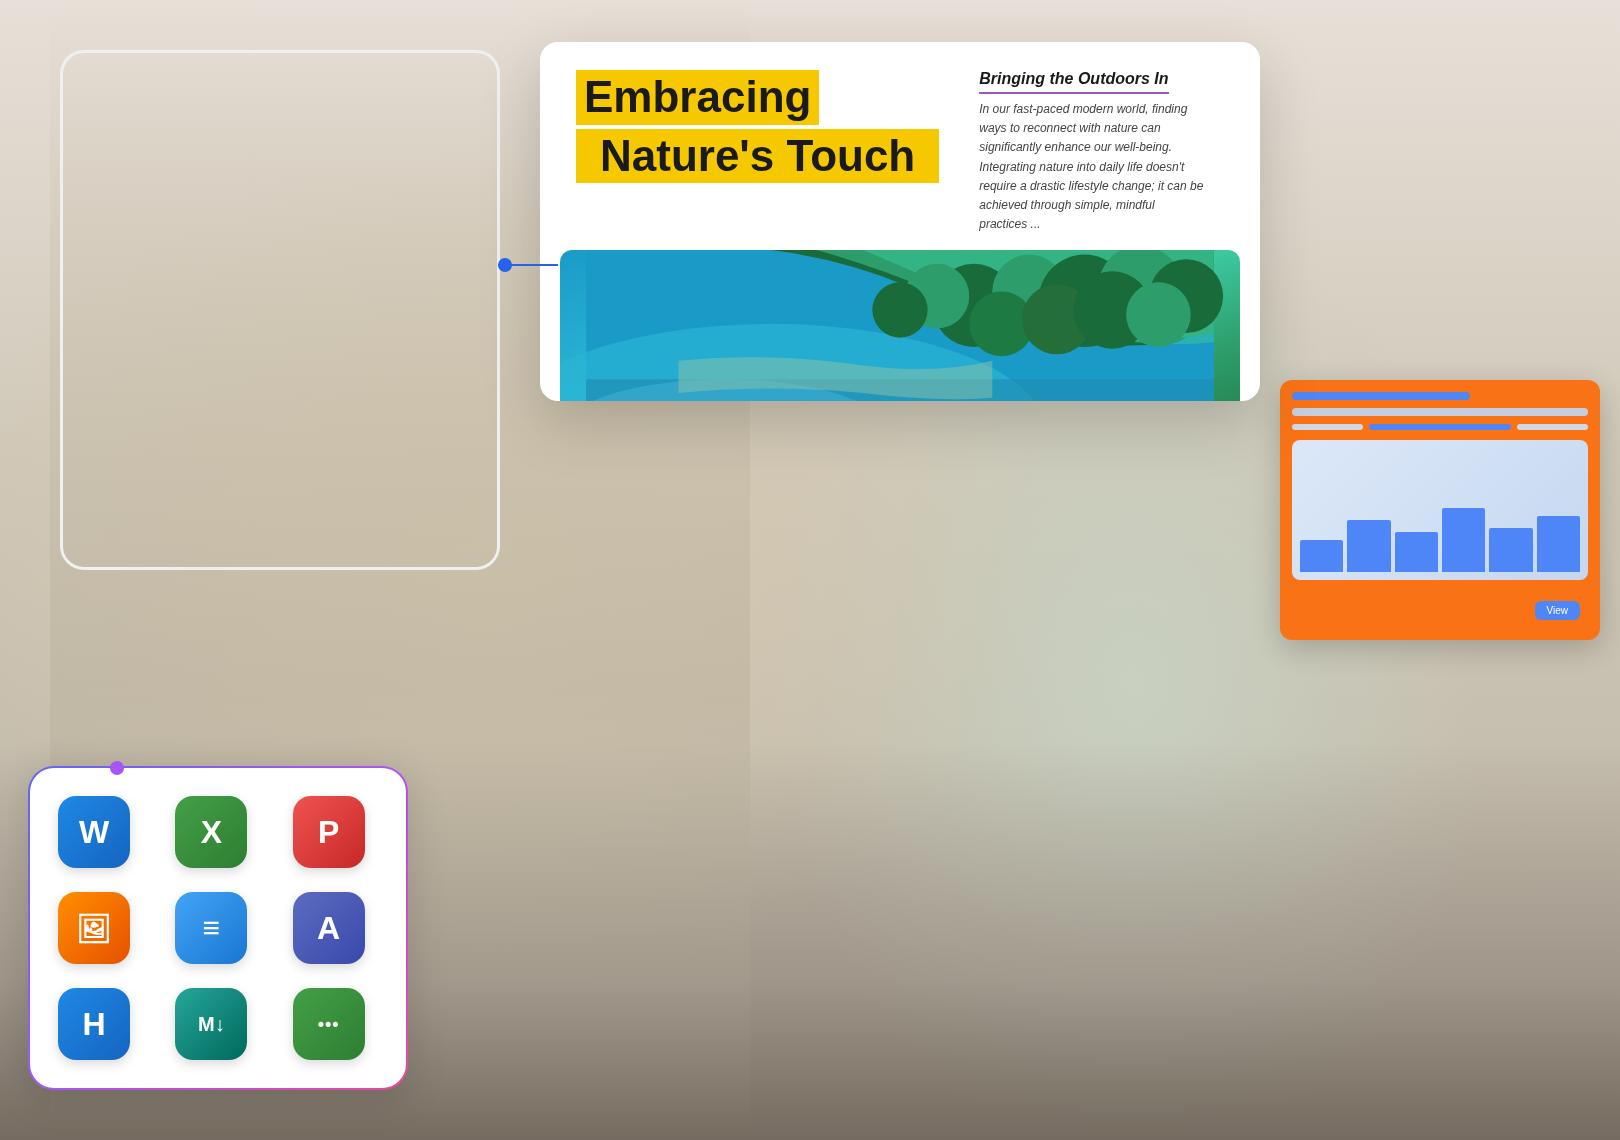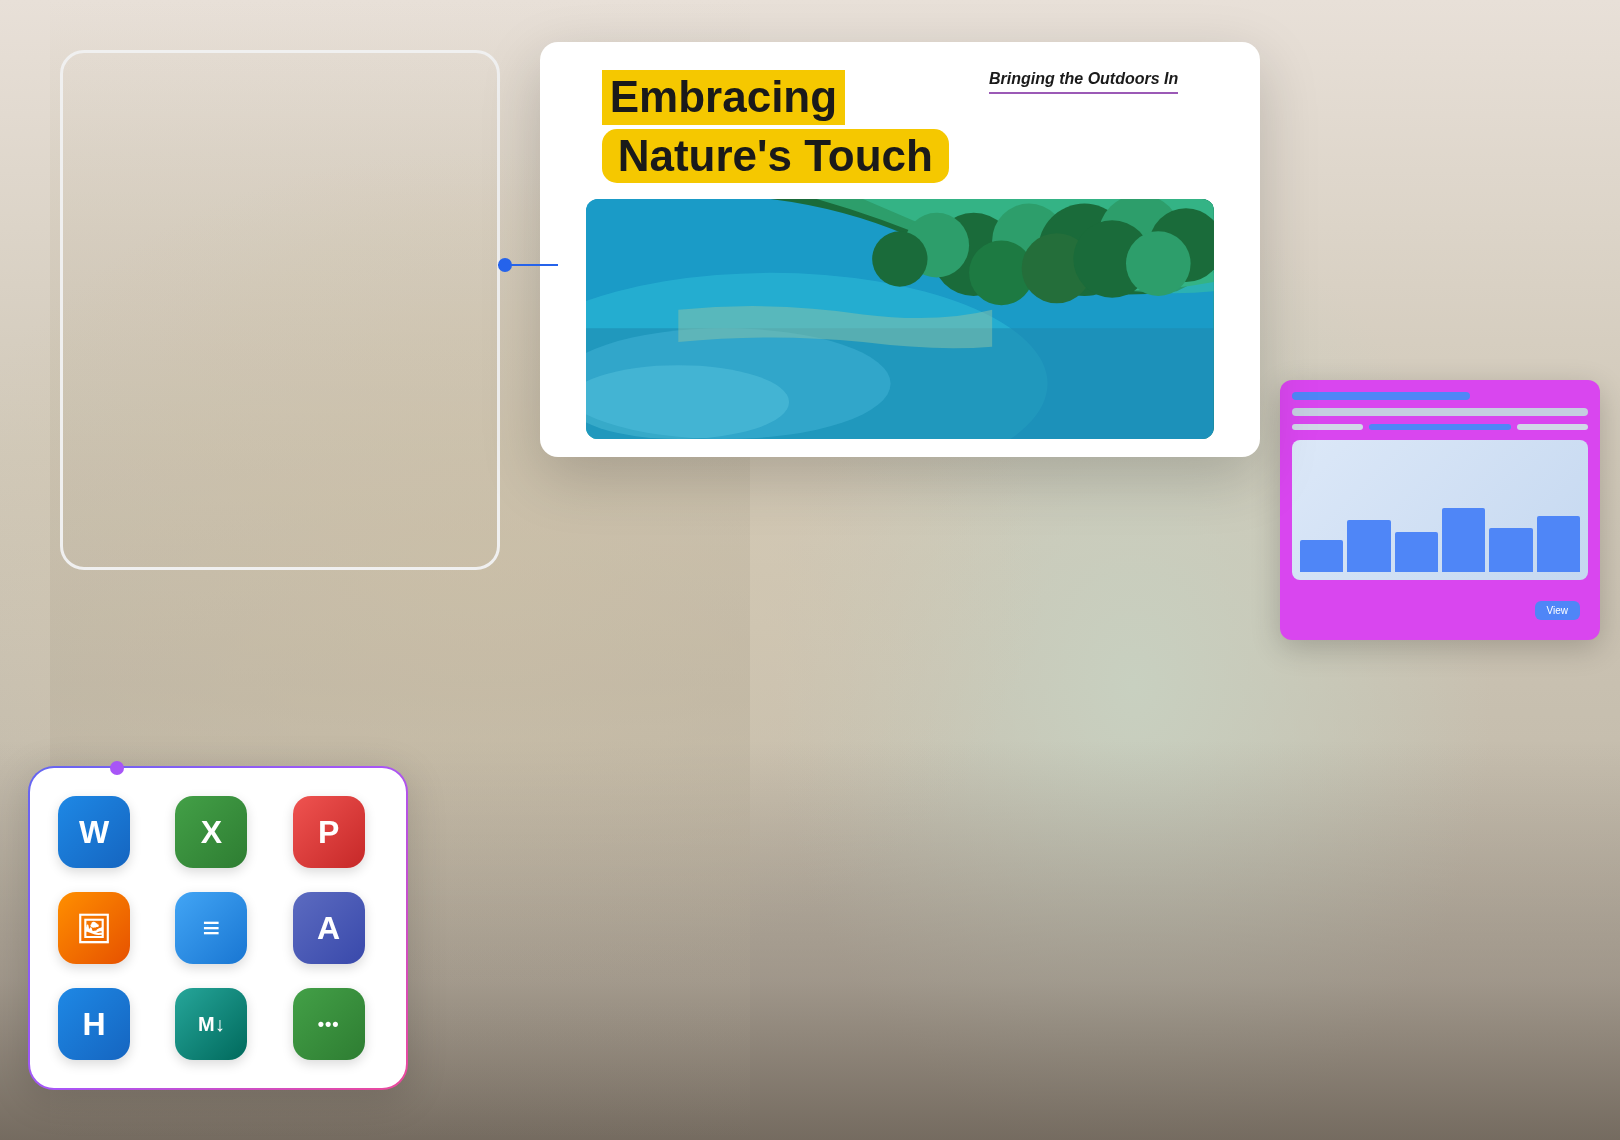--- a/index.html
+++ b/index.html
@@ -11,29 +11,28 @@
       font-family: -apple-system, BlinkMacSystemFont, 'Segoe UI', sans-serif;
       position: relative;
     }
 
     
     .doc-card {
       position: absolute;
       top: 42px;
       left: 540px;
       width: 720px;
-      height: 415px;
+      height: 359px;
       background: #ffffff;
       border-radius: 18px;
       box-shadow: 0 20px 60px rgba(0,0,0,0.18);
       z-index: 10;
       overflow: hidden;
       display: flex;
       flex-direction: column;
-      align-items: center;
     }
 
     .doc-card-header {
       padding: 28px 36px 16px 36px;
       display: flex;
       gap: 40px;
       align-items: flex-start;
     }
 
     .doc-title-block {
@@ -49,24 +48,23 @@
       line-height: 1.15;
       display: inline-block;
       margin-bottom: 4px;
     }
 
     .doc-title-line2 {
       background: #f5c800;
       color: #1a1a1a;
       font-size: 44px;
       font-weight: 800;
-      padding: 2px 16px;
+      padding: 2px 24px;
       line-height: 1.15;
       display: inline-block;
-      border-radius: 15px;
     }
 
     .doc-article {
       flex: 1;
       padding: 0 20px 0 0;
       font-style: italic;
     }
 
     .doc-article-title {
       font-size: 16px;
@@ -256,21 +254,21 @@
       background: linear-gradient(180deg, transparent 0%, rgba(140,130,120,0.6) 60%, rgba(100,90,80,0.8) 100%);
     }
 
     
     .right-monitor {
       position: absolute;
       top: 380px;
       right: 20px;
       width: 320px;
       height: 260px;
-      background: #d946ef;
+      background: #f97316;
       border-radius: 12px;
       z-index: 8;
       overflow: hidden;
       box-shadow: 0 8px 30px rgba(0,0,0,0.2);
     }
 
     .right-monitor-content {
       padding: 12px;
       height: 100%;
     }
@@ -316,20 +314,21 @@
   <div class="doc-card-header">
 
     <div class="doc-title-block">
       <div class="doc-title-line1">Embracing</div>
       <br>
       <div class="doc-title-line2">Nature's Touch</div>
     </div>
 
     <div class="doc-article">
       <div class="doc-article-title">Bringing the Outdoors In</div>
+      <div class="doc-article-body">In our fast-paced modern world, finding ways to reconnect with nature can significantly enhance our well-being. Integrating nature into daily life doesn't require a drastic lifestyle change; it can be achieved through simple, mindful practices ...</div>
     </div>
   </div>
 
   <div class="doc-image-area">
     <svg class="aerial-viz" viewBox="0 0 680 260" xmlns="http://www.w3.org/2000/svg">
 
       <rect width="680" height="260" fill="#1a9bc7"></rect>
 
       <ellipse cx="200" cy="200" rx="300" ry="120" fill="#2ab5d4" opacity="0.7"></ellipse>
       <rect x="0" y="140" width="680" height="120" fill="#1e8bb0" opacity="0.6"></rect>

